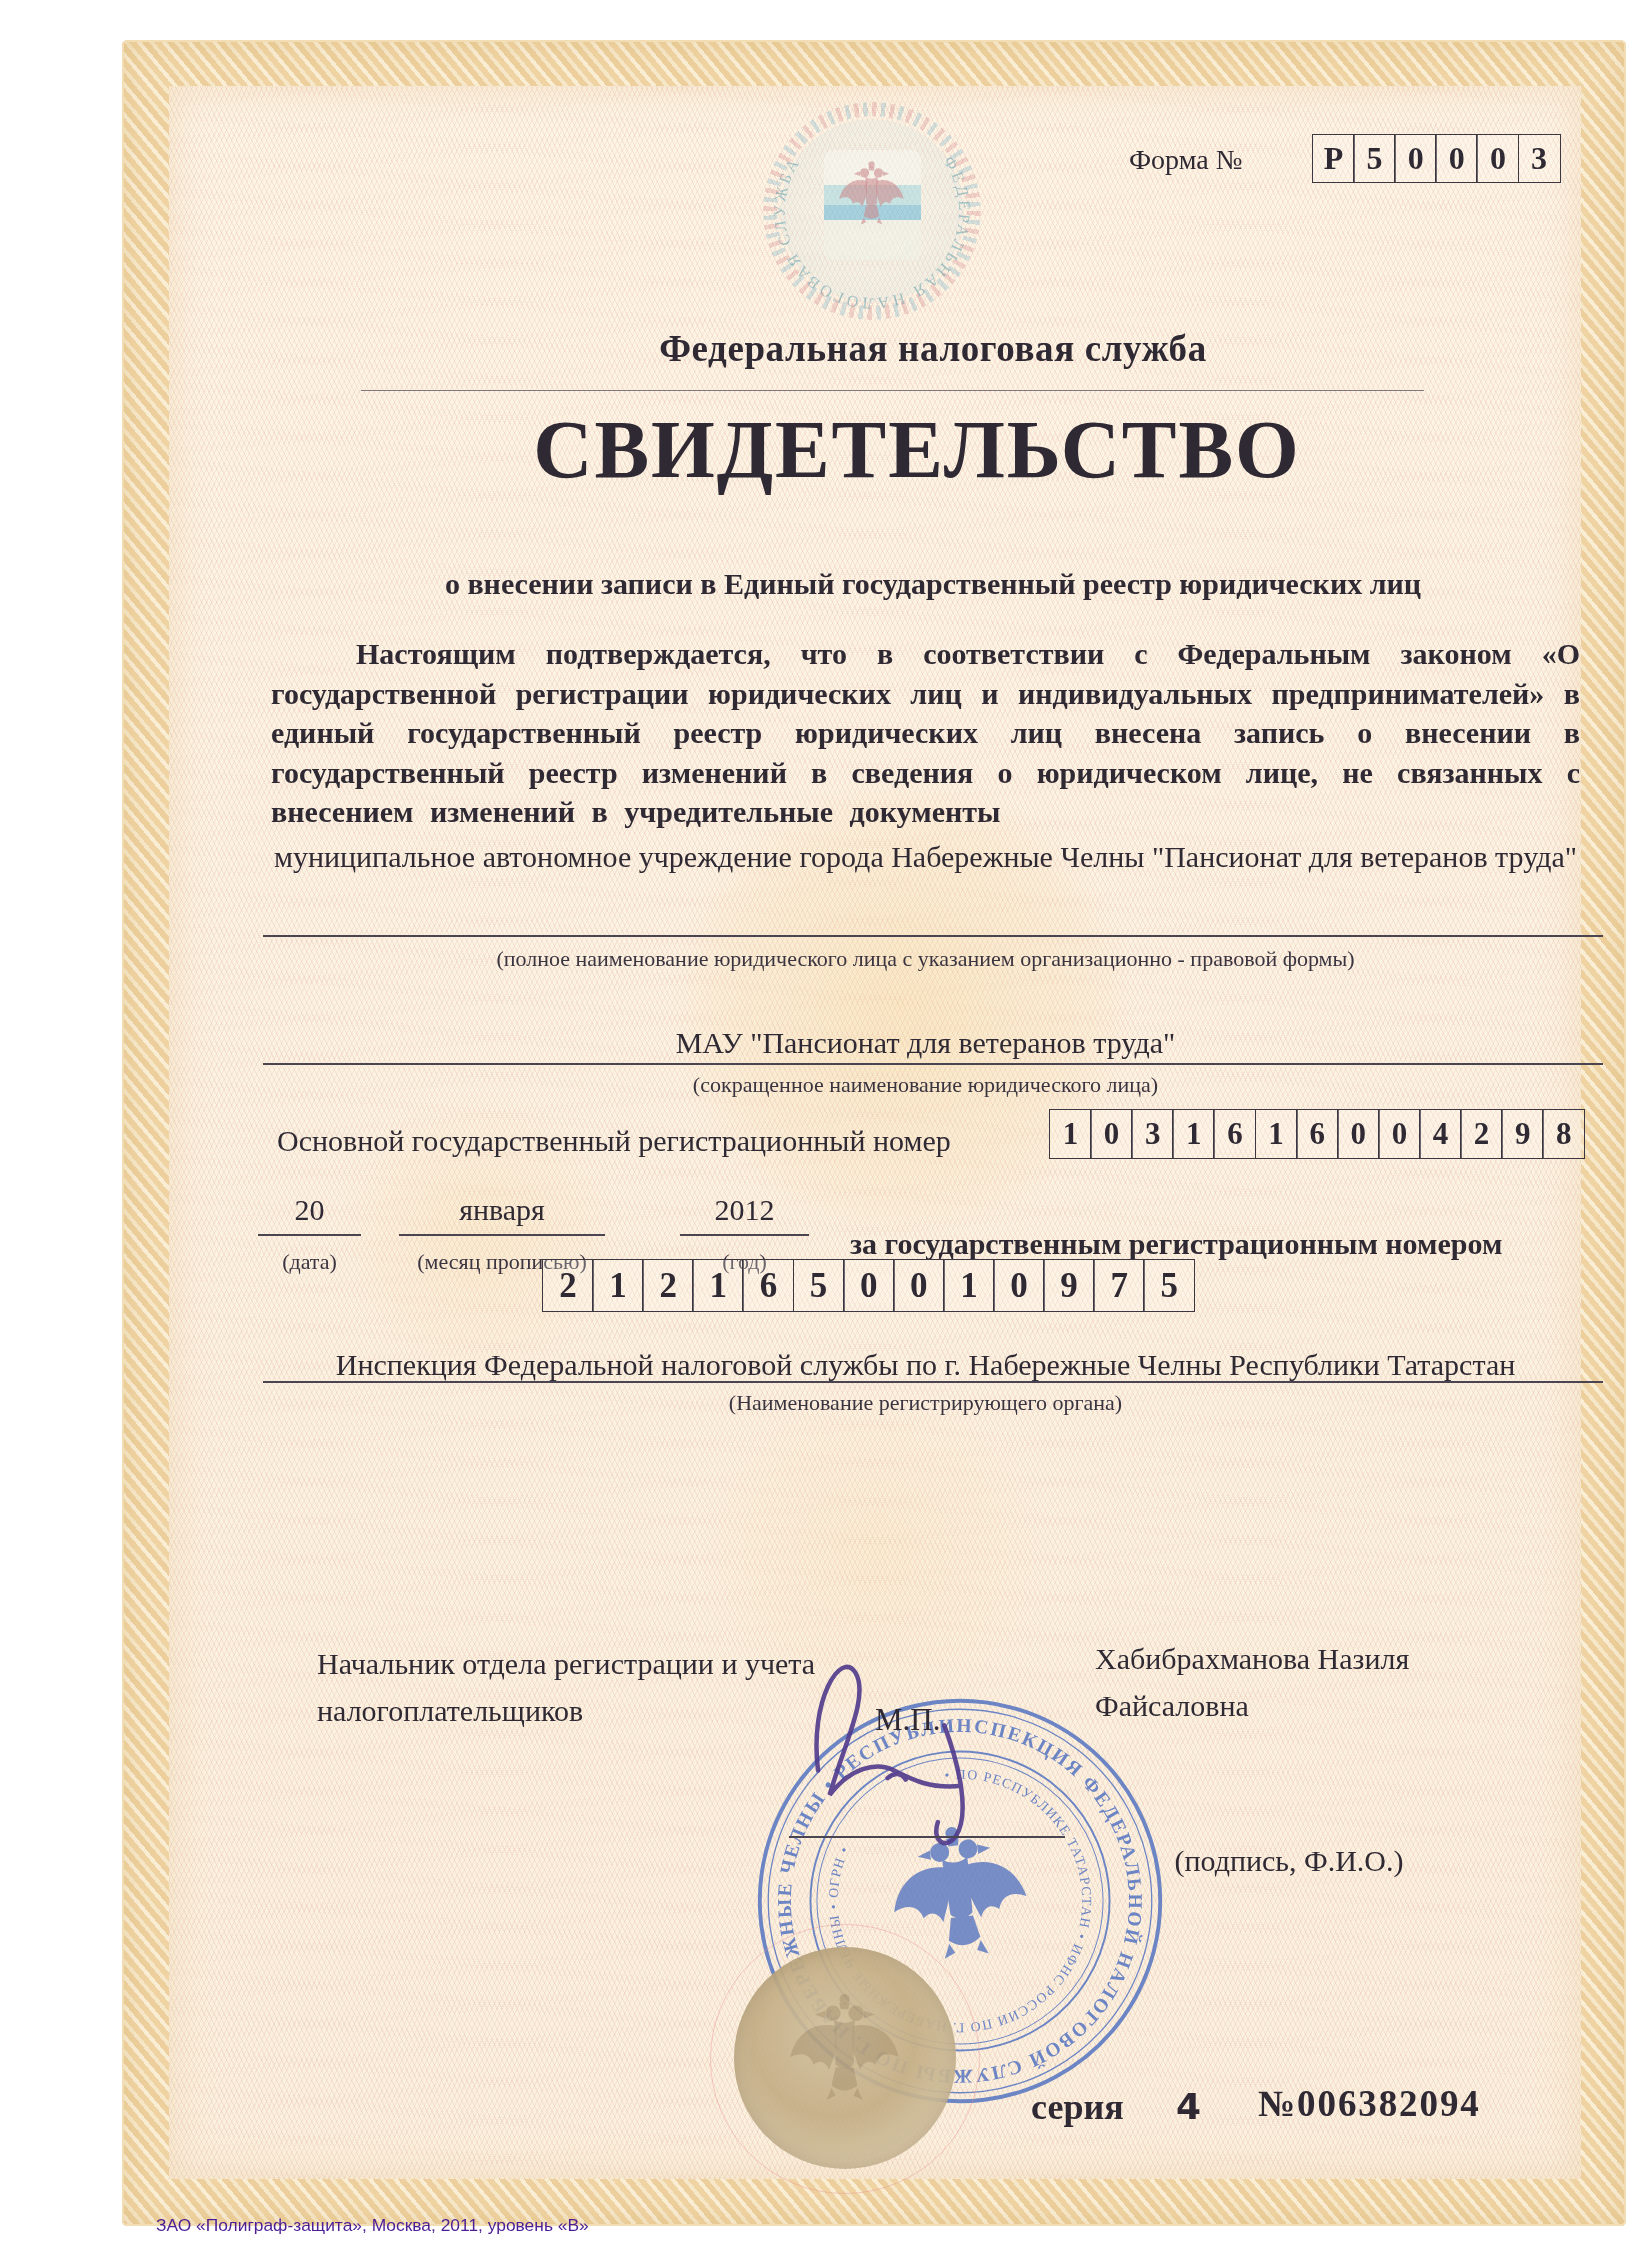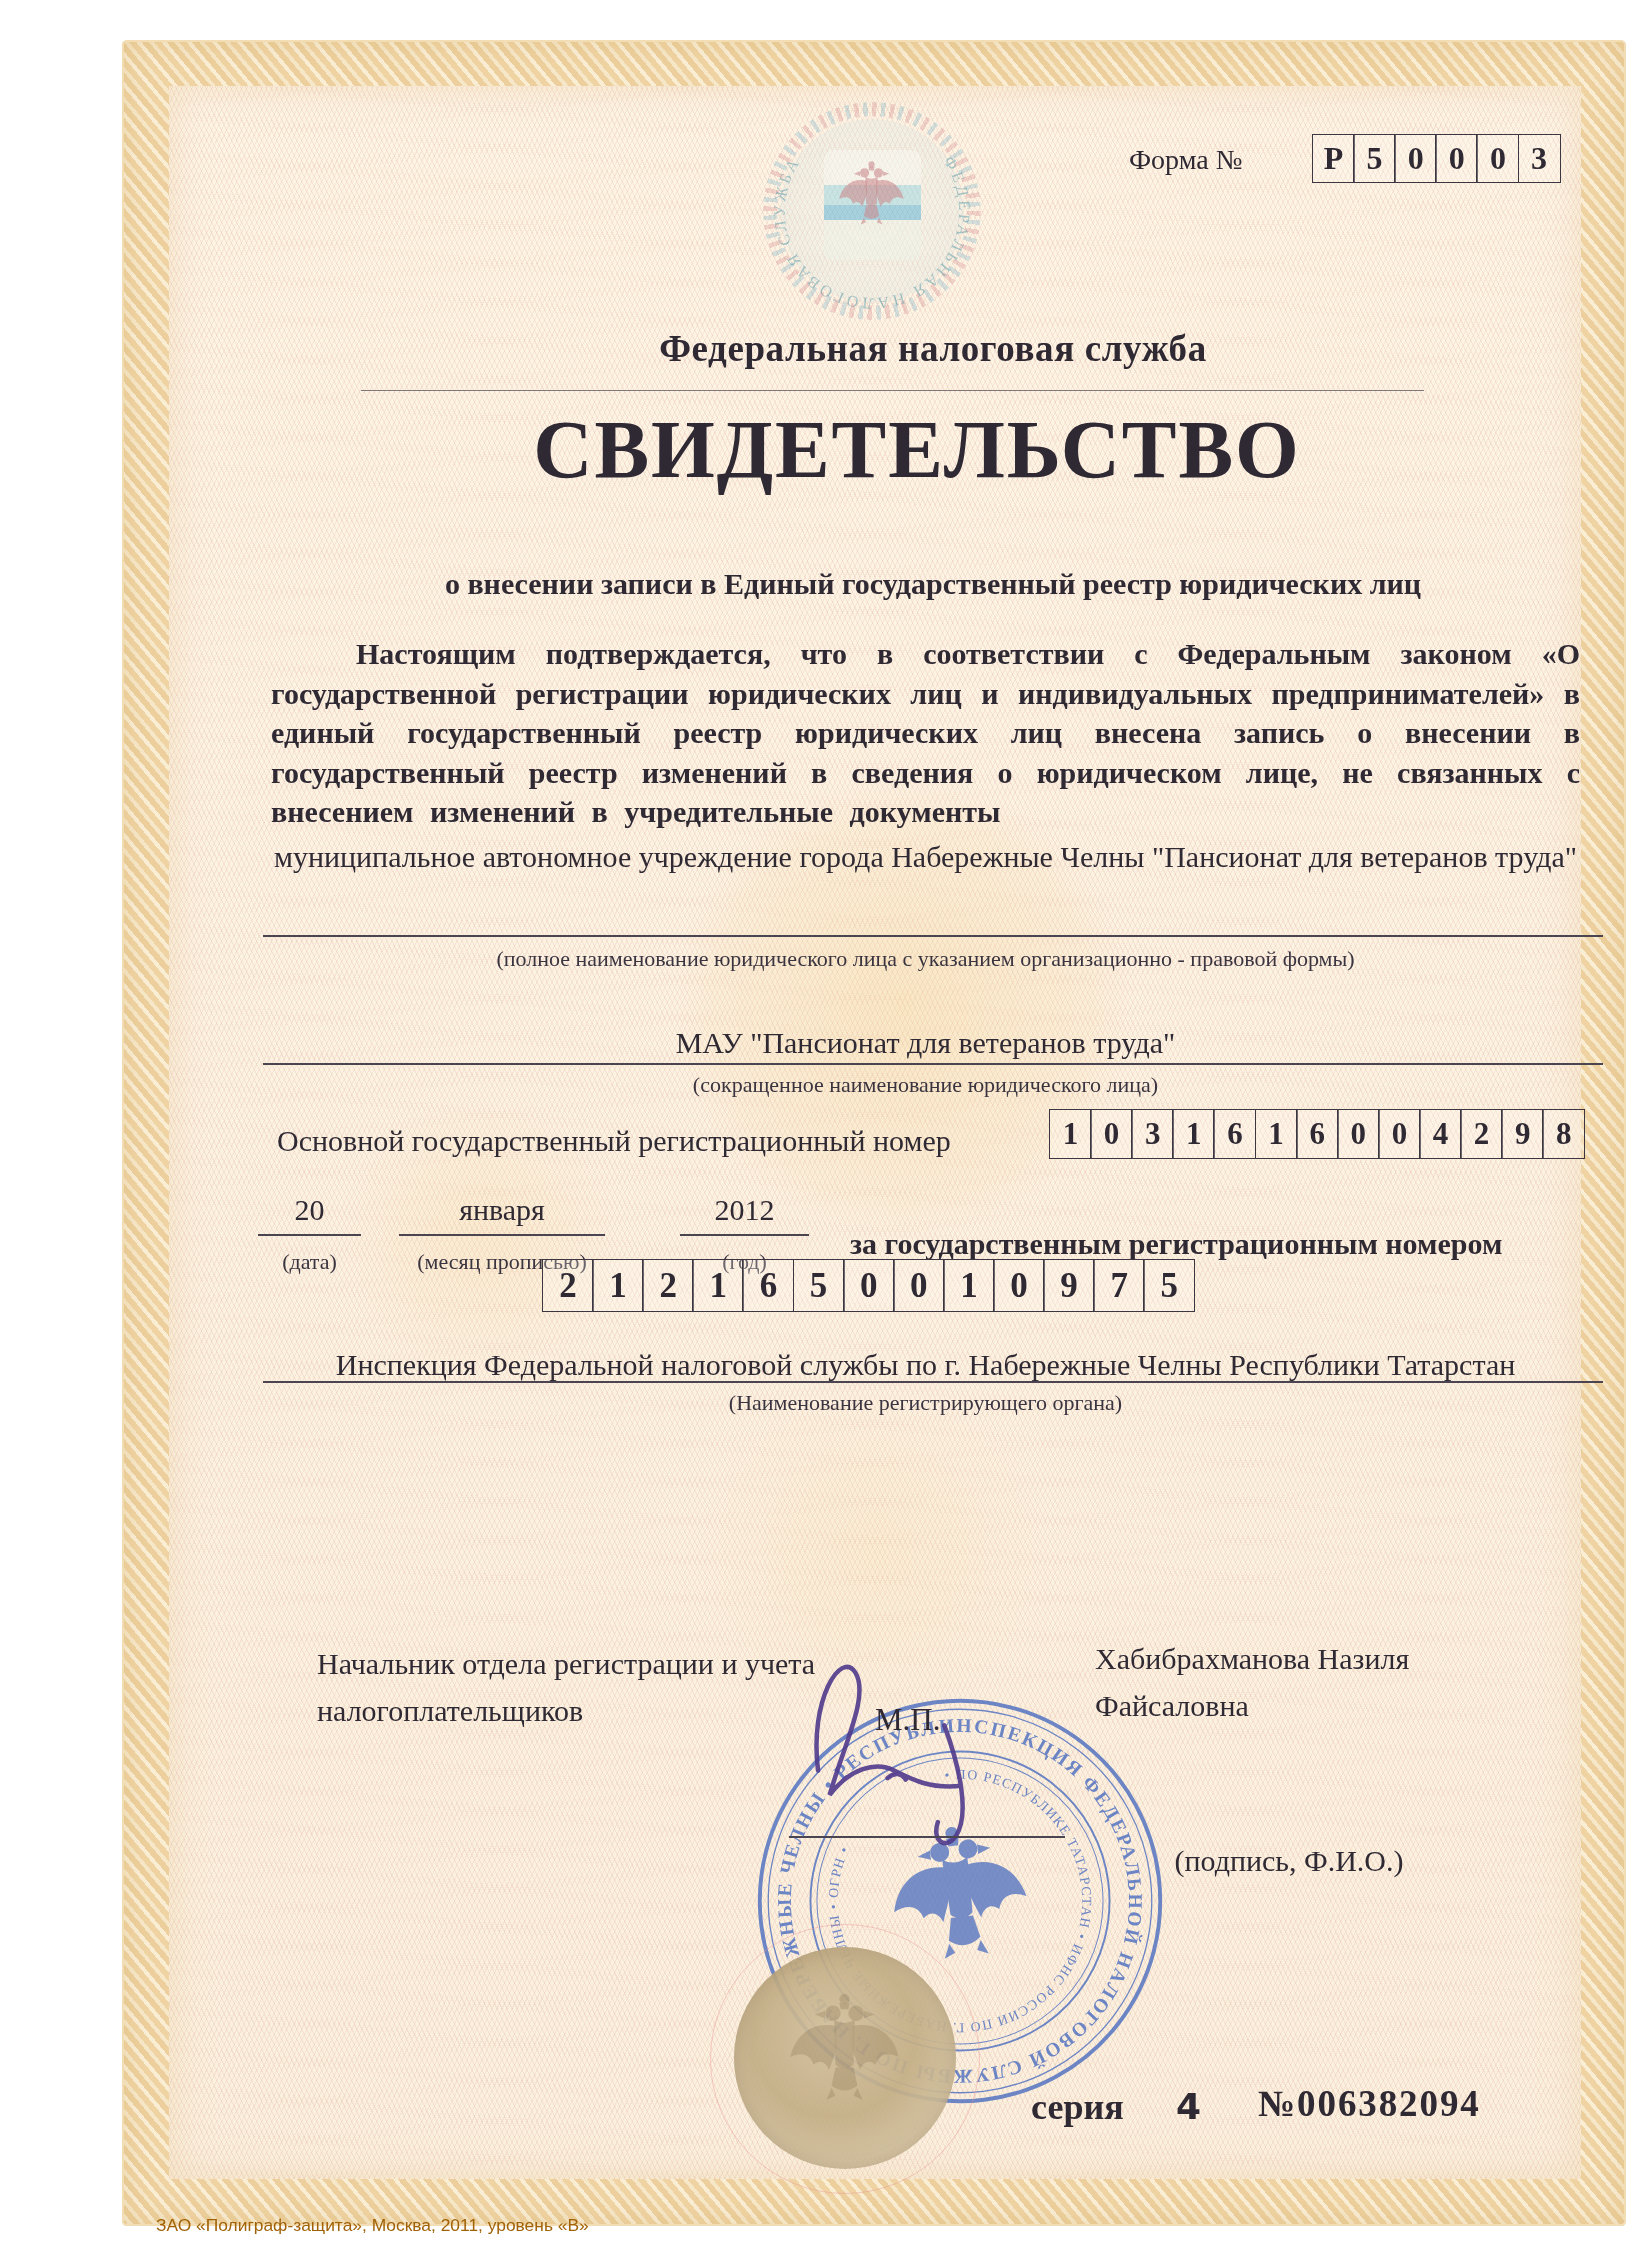--- a/index.html
+++ b/index.html
@@ -55,21 +55,21 @@
   .pink-ring{position:absolute;left:710px;top:1924px;width:268px;height:268px;border-radius:50%;
     border:1.9px solid rgba(235,150,150,.45);z-index:6;}
   .gold-seal{position:absolute;left:734px;top:1947px;width:222px;height:222px;border-radius:50%;z-index:7;opacity:.92;
     background:radial-gradient(circle at 45% 40%, #d2c09e 0%, #c3ae85 45%, #cfbd9a 68%, rgba(203,184,148,.55) 88%, rgba(203,184,148,.15));
     box-shadow:inset 0 0 19.3px rgba(120,100,70,.35);}
   .gold-seal svg{position:absolute;left:46px;top:43px;width:129px;height:129px;opacity:.55;}
 
   .signature-svg{position:absolute;left:791px;top:1635px;width:277px;height:213px;z-index:8;}
   .mp{z-index:10;font-size:31px;}
   .series-number{font-family:Liberation Serif, serif;font-weight:bold;letter-spacing:1.9px;}
-  .printer{font-family:"Liberation Sans",sans-serif;color:#a16207;font-size:17.4px;z-index:5;}
+  .printer{font-family:"Liberation Sans",sans-serif;color:#4c1d95;font-size:17.4px;z-index:5;}
 </style>
 </head>
 <body>
 
 <div class="page">
 
   <svg width="0" height="0" style="position:absolute" aria-hidden="true">
     <defs>
       <g id="eagle">
         <circle cx="50" cy="7" r="4"></circle>

